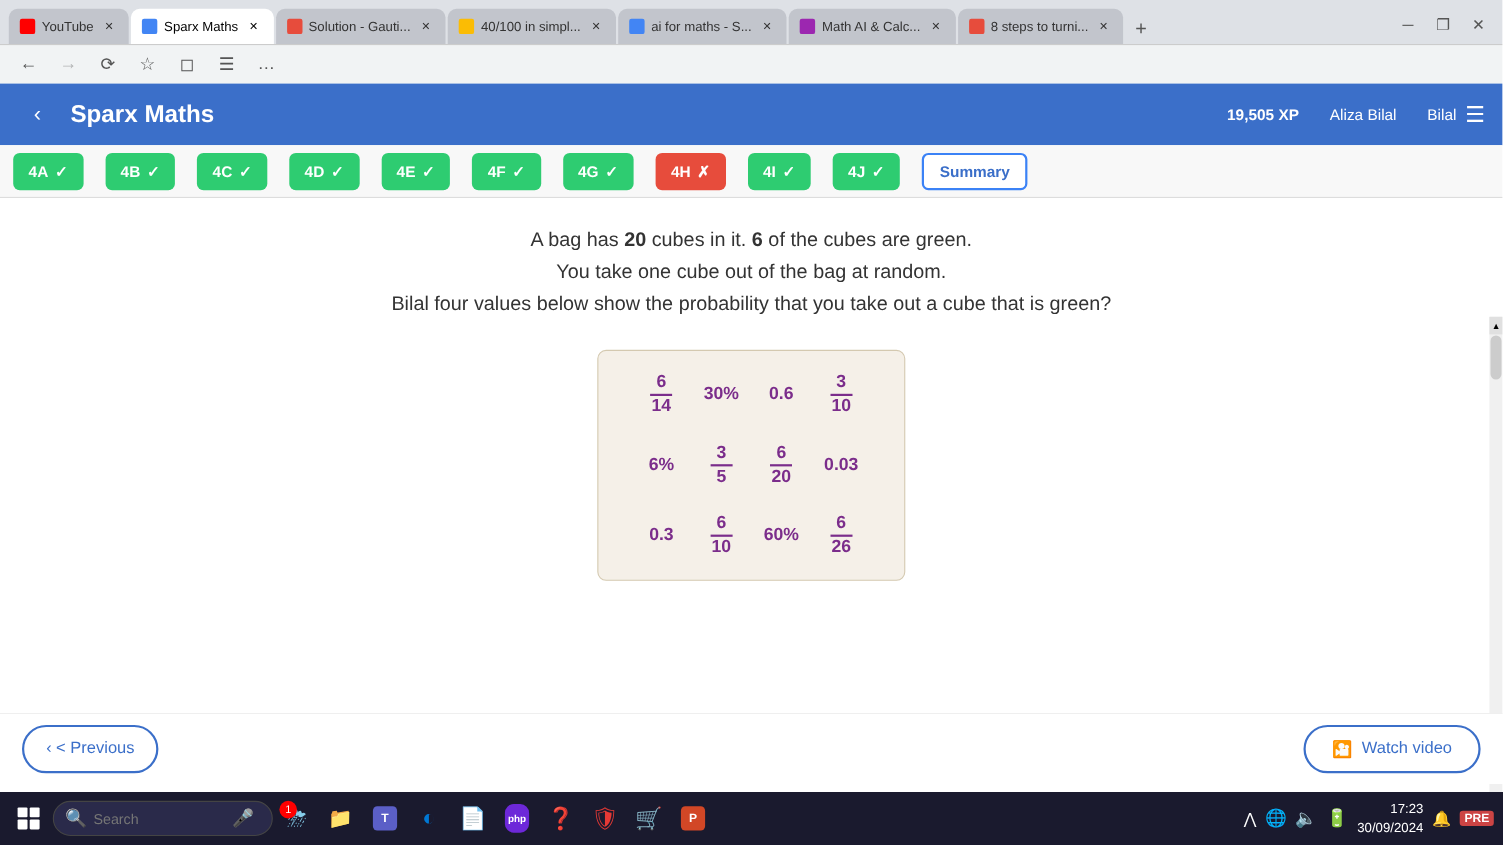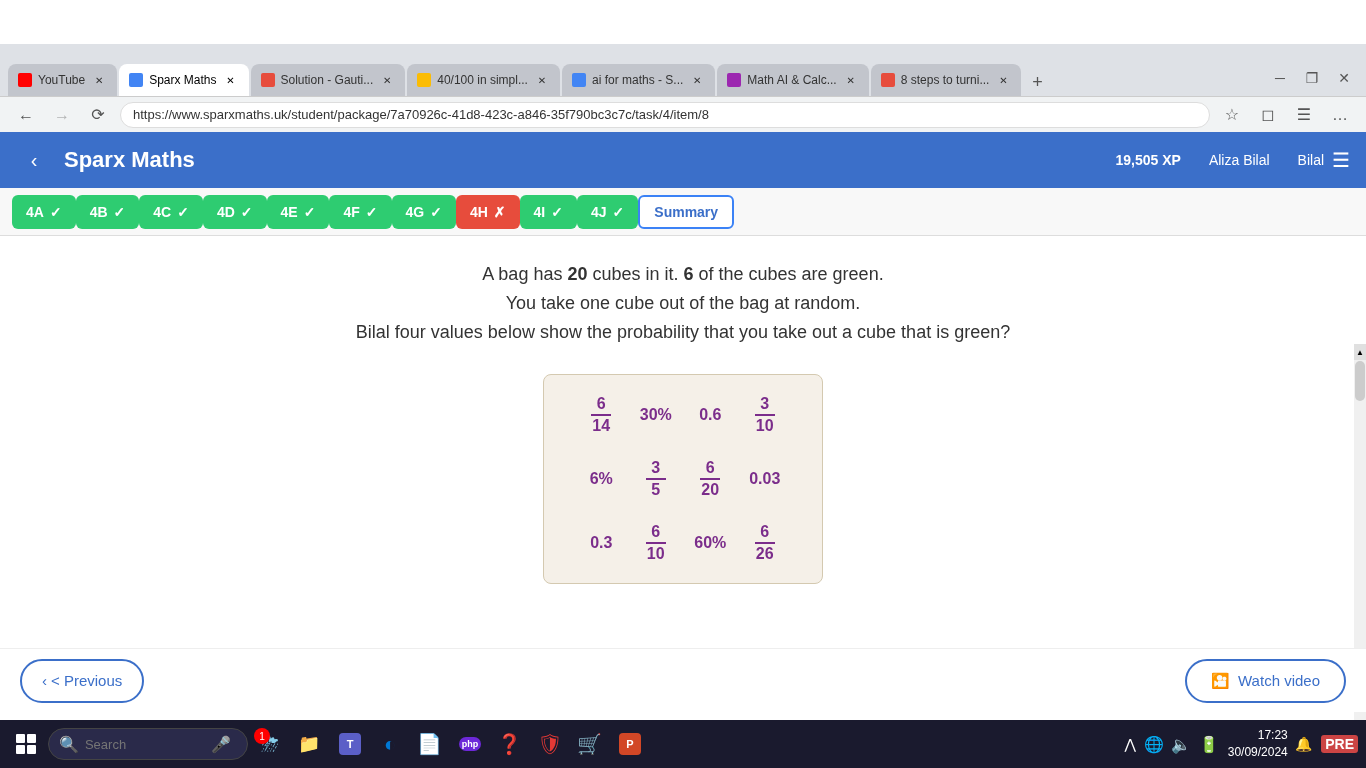--- a/index.html
+++ b/index.html
@@ -130,21 +130,21 @@
     }
     .hamburger { font-size: 20px; }
 
     
     .task-tabs {
       background: #f8f8f8;
       height: 48px;
       display: flex;
       align-items: center;
       padding: 0 12px;
-      gap: 0;
+      gap: 20px;
       border-bottom: 1px solid #ddd;
     }
     .task-tab {
       height: 34px;
       padding: 0 14px;
       border-radius: 6px;
       border: none;
       cursor: pointer;
       font-size: 14px;
       font-weight: bold;
@@ -382,21 +382,21 @@
       width: 12px; height: 16px;
       background: #e0e0e0;
       display: flex; align-items: center; justify-content: center;
       font-size: 8px;
       cursor: pointer;
     }
   </style>
 </head>
 <body>
 
-<div style="background:#dee1e6; height:52px; display:flex; align-items:flex-end; padding:0 8px; gap:2px;margin-top:44px;">
+<div style="background:#dee1e6; height:40px; display:flex; align-items:flex-end; padding:0 8px; gap:2px;">
 
   <div class="tab" style="background:#c2c5cc;">
     <div style="width:14px;height:14px;border-radius:2px;background:#ff0000;flex-shrink:0;"></div>
     <span class="tab-label">YouTube</span>
     <span class="tab-close">✕</span>
   </div>
 
   <div class="tab active">
     <div style="width:14px;height:14px;border-radius:2px;background:#4285f4;flex-shrink:0;"></div>
     <span class="tab-label">Sparx Maths</span>
@@ -438,21 +438,20 @@
     <button class="browser-btn">─</button>
     <button class="browser-btn">❐</button>
     <button class="browser-btn">✕</button>
   </div>
 </div>
 
 <div class="address-bar">
   <button class="address-nav-btn">←</button>
   <button class="address-nav-btn" style="opacity:0.4;">→</button>
   <button class="address-nav-btn">⟳</button>
-  <input class="address-input" type="text" value="https://www.sparxmaths.uk/student/package/7a70926c-41d8-423c-a846-35f790bc3c7c/task/4/item/8" style="">
   <div class="address-icons">
     <button class="addr-icon-btn">☆</button>
     <button class="addr-icon-btn">◻</button>
     <button class="addr-icon-btn">☰</button>
     <button class="addr-icon-btn">…</button>
   </div>
 </div>
 
 <div class="app-header">
   <button class="header-back-btn">‹</button>
@@ -595,34 +594,34 @@
     <div class="taskbar-app" style="color:#87ceeb; font-size:22px;">⛈</div>
   </div>
 
   <div class="taskbar-app" style="color:#f5a623;">📁</div>
   <div class="taskbar-app">
     <div style="width:22px;height:22px;background:#5b5fc7;border-radius:4px;display:flex;align-items:center;justify-content:center;color:white;font-size:11px;font-weight:bold;">T</div>
   </div>
   <div class="taskbar-app" style="color:#0078d4; font-size:20px;">◐</div>
   <div class="taskbar-app" style="color:#f5c518; font-size:20px;">📄</div>
   <div class="taskbar-app">
-    <div style="width:22px;height:14px;background:#6d28d9;border-radius:8px;display:flex;align-items:center;justify-content:center;color:white;font-size:9px;font-weight:bold;">php</div>
+    <div style="width:22px;height:26px;background:#6d28d9;border-radius:8px;display:flex;align-items:center;justify-content:center;color:white;font-size:9px;font-weight:bold;">php</div>
   </div>
   <div class="taskbar-app" style="color:#00d26a; font-size:20px;">❓</div>
   <div class="taskbar-app" style="color:#e53935; font-size:20px;">🛡</div>
   <div class="taskbar-app" style="color:#0078d4; font-size:20px;">🛒</div>
   <div class="taskbar-app">
     <div style="width:22px;height:22px;background:#d24726;border-radius:4px;display:flex;align-items:center;justify-content:center;color:white;font-size:11px;font-weight:bold;">P</div>
   </div>
 
   <div class="taskbar-right">
     <span style="cursor:pointer;font-size:14px;">⋀</span>
     <span style="font-size:16px;">🌐</span>
     <span style="font-size:16px;">🔈</span>
     <span style="font-size:16px;">🔋</span>
     <div class="taskbar-time">
       <div>17:23</div>
       <div>30/09/2024</div>
     </div>
     <span style="cursor:pointer;font-size:14px;">🔔</span>
-    <div style="background:#cc4444;color:#fff;font-size:14px;padding:1px 4px;border-radius:3px;font-weight:bold;">PRE</div>
+    <div style="background:#cc4444;color:#fff;font-size:11px;padding:1px 4px;border-radius:3px;font-weight:bold;">PRE</div>
   </div>
 </div>
 
 </body></html>

